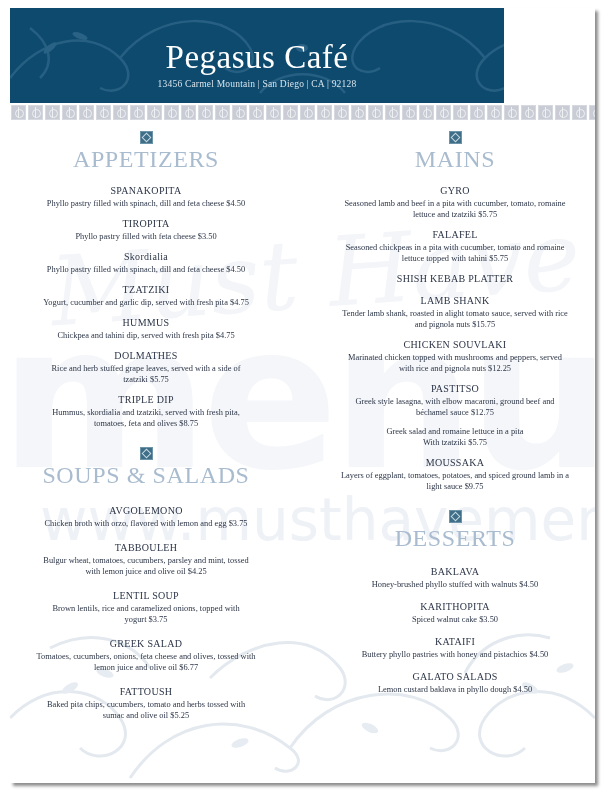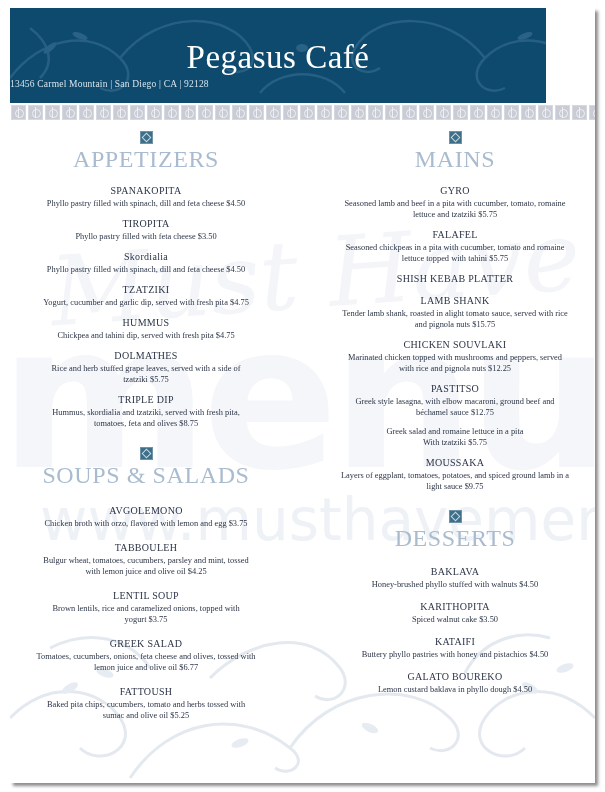--- a/index.html
+++ b/index.html
@@ -21,21 +21,21 @@
       width: 585px;
       height: 775px;
       background: #ffffff;
       box-shadow: 3px 3px 3px rgba(0,0,0,0.45);
       overflow: hidden;
     }
     
     .header {
       position: absolute;
       left: 0; top: 0;
-      width: 536px;
+      width: 494px;
       height: 95px;
       background: #0d4a6e;
       overflow: hidden;
     }
     .header svg.swirl {
       position: absolute;
       left: 0; top: 0;
     }
     .title {
       position: absolute;
@@ -44,21 +44,21 @@
       text-align: center;
       color: #ffffff;
       font-size: 33px;
       line-height: 38px;
       letter-spacing: 0.5px;
     }
     .address {
       position: absolute;
       left: 0; right: 0;
       top: 71px;
-      text-align: left;
+      text-align: center;
       color: #d8e4ec;
       font-size: 9.5px;
       letter-spacing: 0.2px;
     }
     
     .tiles {
       position: absolute;
       left: 0;
       top: 95px;
       width: 585px;
@@ -381,19 +381,19 @@
       </div>
       <div class="item" style="margin-bottom:10px;">
         <div class="item-name">KARITHOPITA</div>
         <div class="item-desc">Spiced walnut cake $3.50</div>
       </div>
       <div class="item" style="margin-bottom:10px;">
         <div class="item-name">KATAIFI</div>
         <div class="item-desc">Buttery phyllo pastries with honey and pistachios $4.50</div>
       </div>
       <div class="item">
-        <div class="item-name">GALATO BOUREKO</div>
+        <div class="item-name">GALATO SALADS</div>
         <div class="item-desc">Lemon custard baklava in phyllo dough $4.50</div>
       </div>
     </div>
   </div>
 
 </div>
 
 </body></html>

